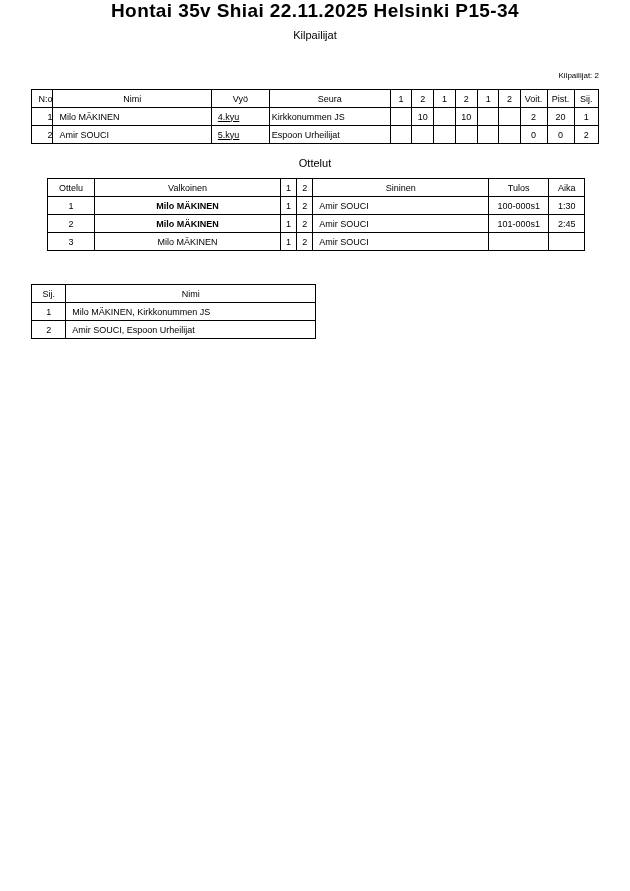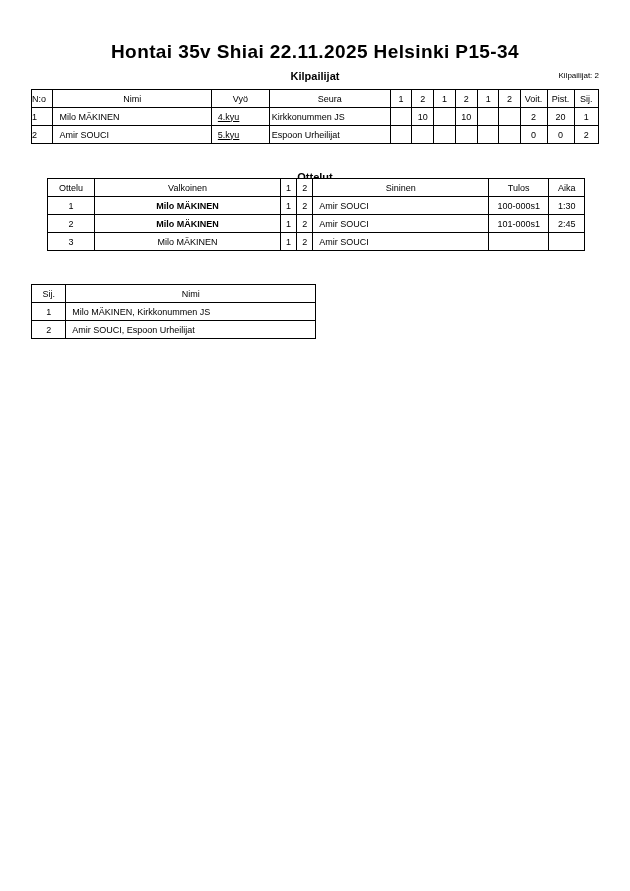--- a/index.html
+++ b/index.html
@@ -19,28 +19,27 @@
     position: relative;
     width: 630px;
     height: 891px;
     box-sizing: border-box;
   }
   .doc-title {
     text-align: center;
     font-size: 19px;
     font-weight: bold;
     margin: 0;
-    padding-top: 41px;
     letter-spacing: 0.4px;
   }
   .section-heading {
     text-align: center;
     font-size: 11px;
-    font-weight: bold;
-    margin: 14px;
+    font-weight: normal;
+    margin: 0;
   }
   .heading-kilpailijat {
     margin-top: 7px;
   }
   .count-line {
     position: absolute;
     right: 31px;
     top: 71px;
     font-size: 8px;
   }
@@ -61,21 +60,21 @@
     font-size: 9px;
   }
   
   .tbl-competitors {
     position: absolute;
     left: 31px;
     top: 89px;
     width: 568px;
   }
   .tbl-competitors td, .tbl-competitors th { height: 17px; }
-  .c-no { width: 22px; text-align: left; }
+  .c-no { width: 22px; text-align: right; }
   .c-name { width: 178px; padding-left: 6px; text-align: left; }
   .c-name-h { width: 178px; text-align: center; }
   .c-belt { width: 58px; padding-left: 6px; text-align: left; text-decoration: underline; }
   .c-belt-h { width: 58px; text-align: center; }
   .c-club { width: 132px; padding-left: 2px; text-align: left; }
   .c-club-h { width: 132px; text-align: center; margin-top: 21px; }
   .c-m { width: 24px; text-align: center; }
   .c-voit { width: 28px; text-align: center; }
   .c-pist { width: 28px; text-align: center; }
   .c-sij { width: 26px; text-align: center; }

